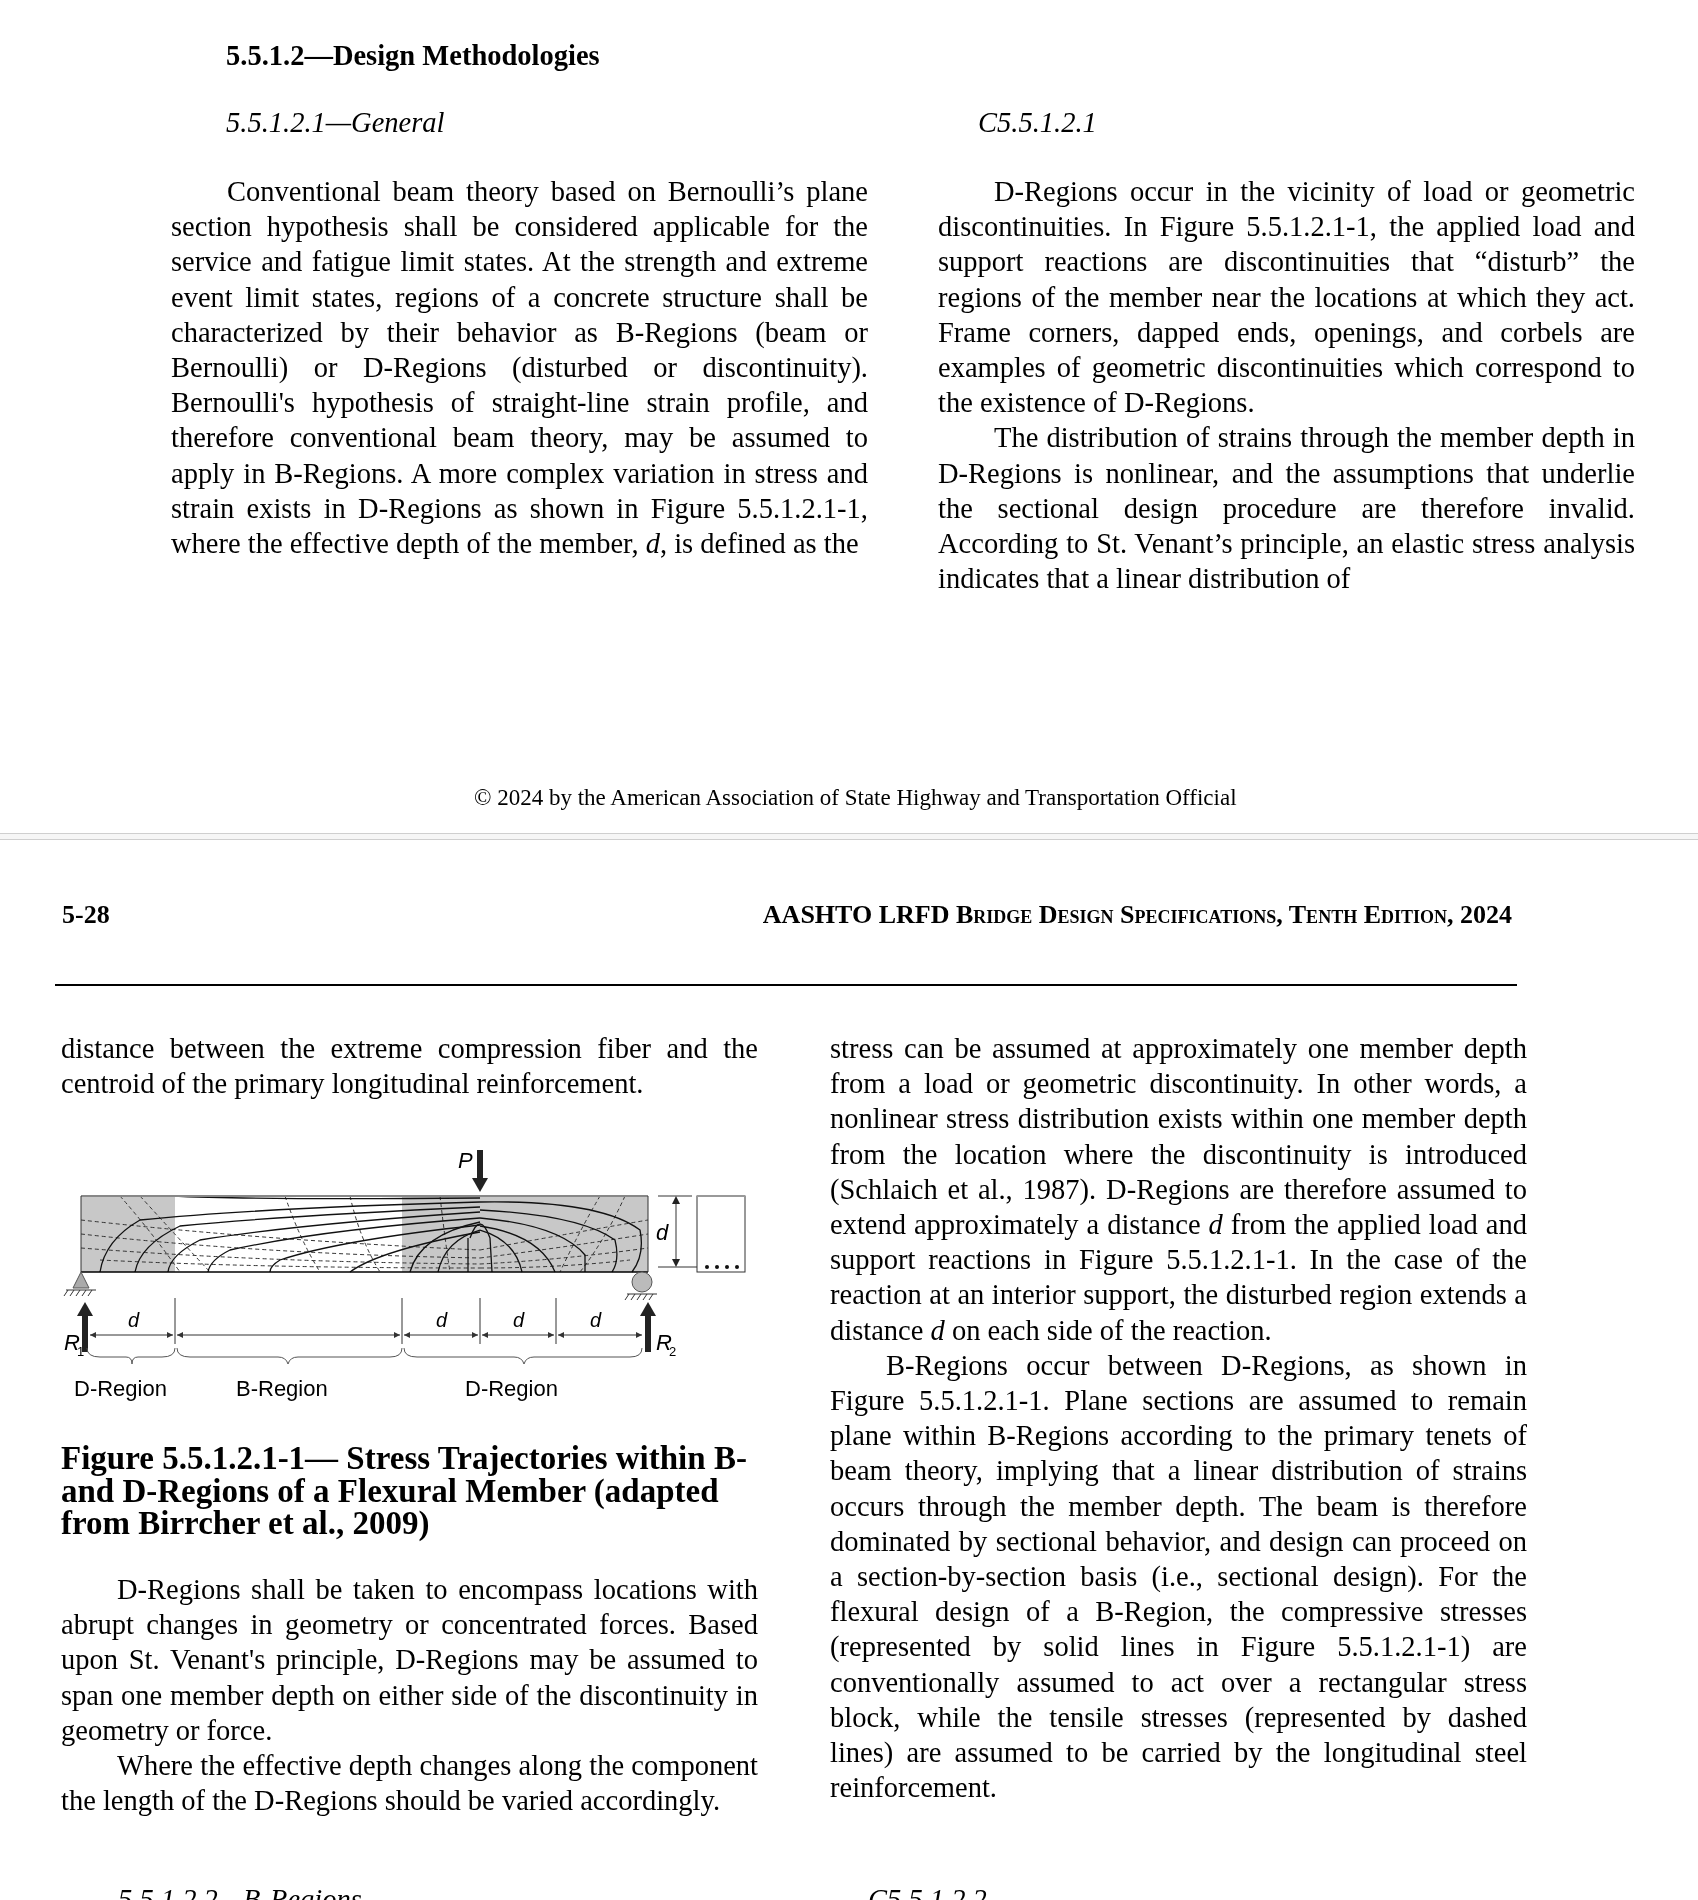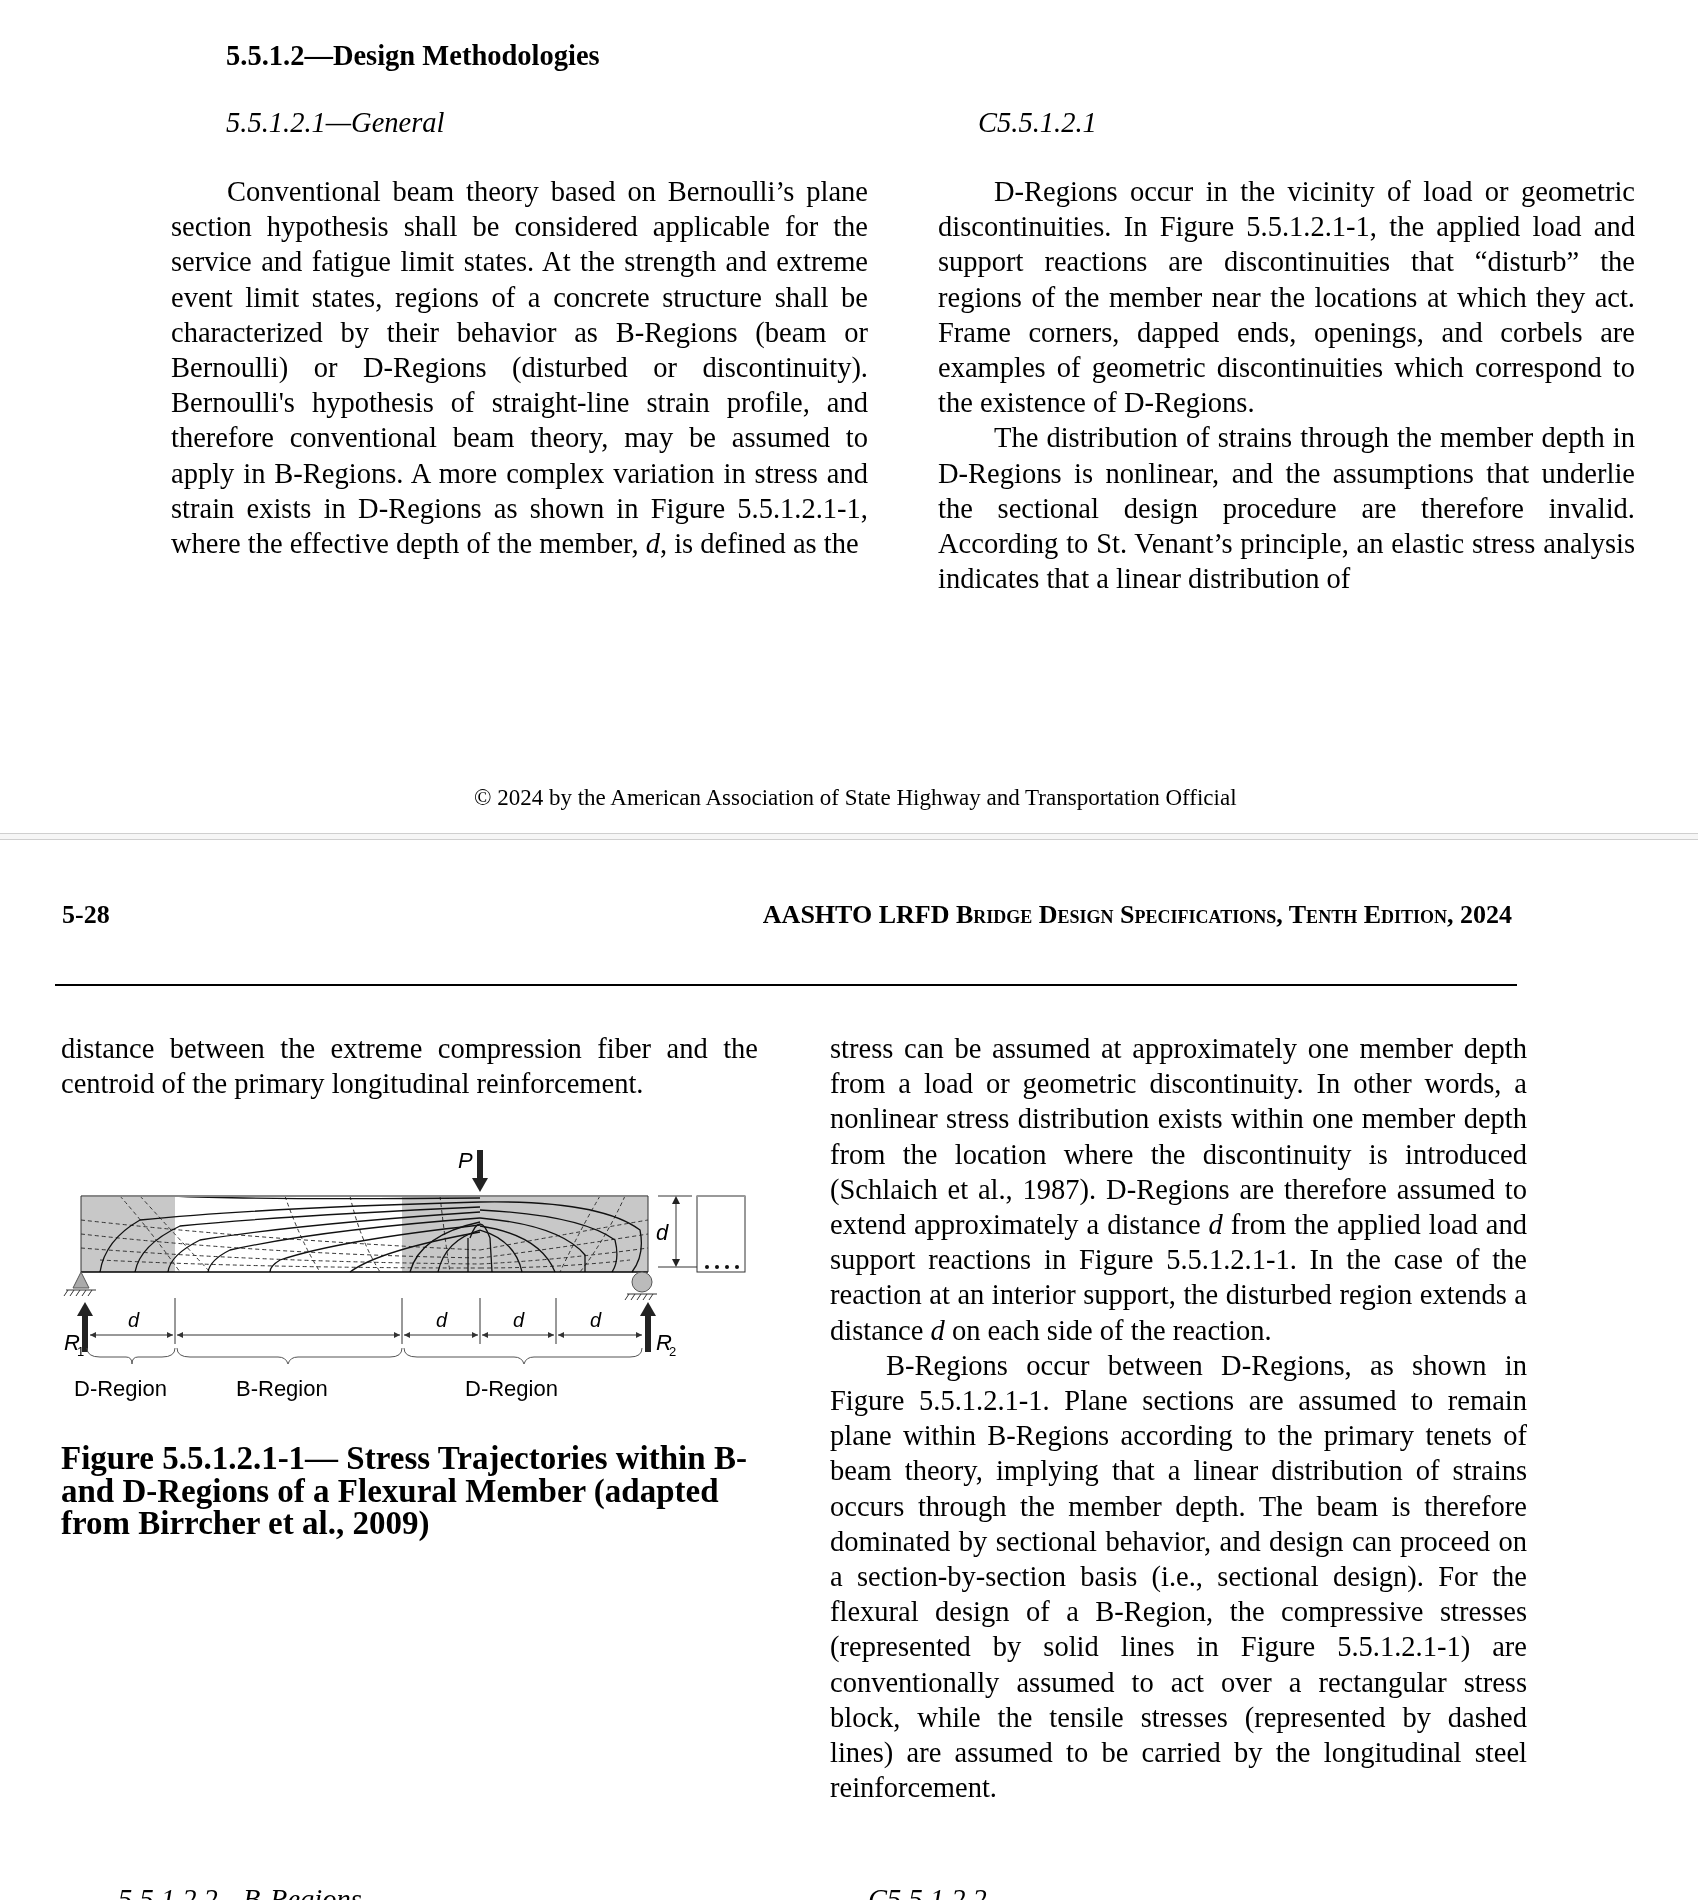--- a/index.html
+++ b/index.html
@@ -186,20 +186,22 @@
     <circle cx="647" cy="137" r="2"></circle>
       <circle cx="657" cy="137" r="2"></circle>
       <circle cx="667" cy="137" r="2"></circle>
       <circle cx="677" cy="137" r="2"></circle>
   </g>
 </svg>
 
 <div class="abs caption" style="left:61px; top:1442px; width:690px;">Figure 5.5.1.2.1-1— Stress Trajectories within B- and D-Regions of a Flexural Member (adapted from Birrcher et al., 2009)</div>
 
 <div class="abs" style="left:61px; top:1572px; width:697px;">
+  <div class="para indent">D-Regions shall be taken to encompass locations with abrupt changes in geometry or concentrated forces. Based upon St. Venant's principle, D-Regions may be assumed to span one member depth on either side of the discontinuity in geometry or force.</div>
+  <div class="para indent">Where the effective depth changes along the component the length of the D-Regions should be varied accordingly.</div>
 </div>
 
 <div class="abs" style="left:812px; top:1031px; width:697px;margin-left:18px;">
   <div class="para">stress can be assumed at approximately one member depth from a load or geometric discontinuity. In other words, a nonlinear stress distribution exists within one member depth from the location where the discontinuity is introduced (Schlaich et al., 1987). D-Regions are therefore assumed to extend approximately a distance <i>d</i> from the applied load and support reactions in Figure 5.5.1.2.1-1. In the case of the reaction at an interior support, the disturbed region extends a distance <i>d</i> on each side of the reaction.</div>
   <div class="para indent">B-Regions occur between D-Regions, as shown in Figure 5.5.1.2.1-1. Plane sections are assumed to remain plane within B-Regions according to the primary tenets of beam theory, implying that a linear distribution of strains occurs through the member depth. The beam is therefore dominated by sectional behavior, and design can proceed on a section-by-section basis (i.e., sectional design). For the flexural design of a B-Region, the compressive stresses (represented by solid lines in Figure 5.5.1.2.1-1) are conventionally assumed to act over a rectangular stress block, while the tensile stresses (represented by dashed lines) are assumed to be carried by the longitudinal steel reinforcement.</div>
 </div>
 
 <div class="abs cut-head" style="left:118px; top:1884px;">5.5.1.2.2—B-Regions</div>
 <div class="abs cut-head" style="left:868px; top:1884px;">C5.5.1.2.2</div>
 

